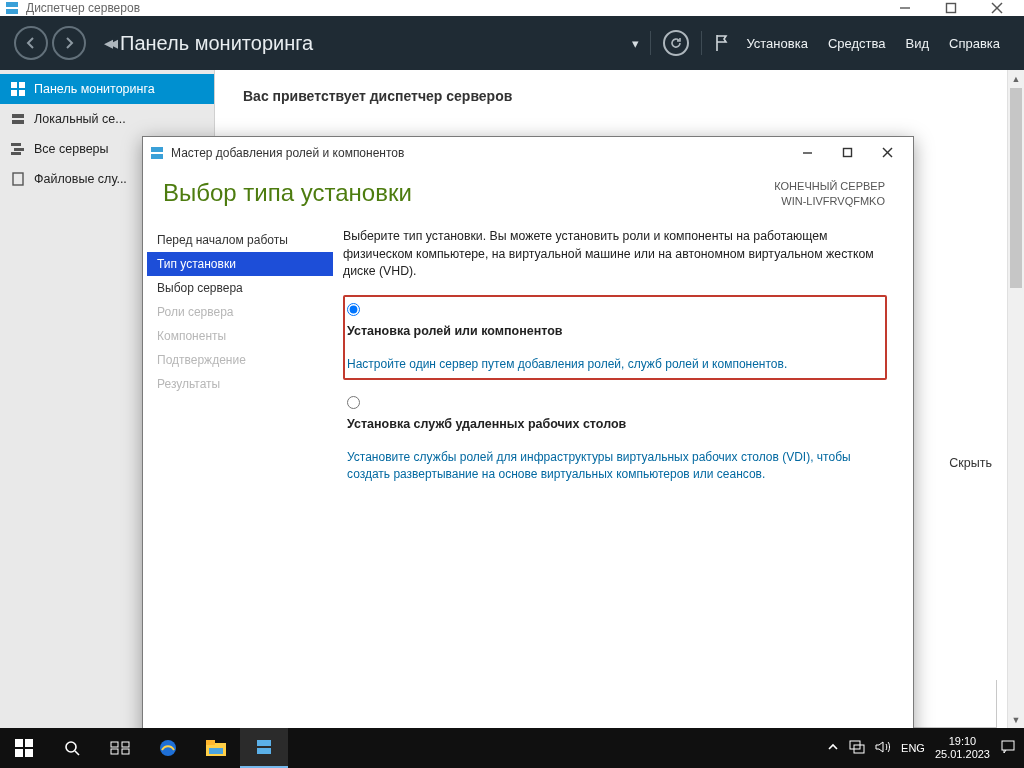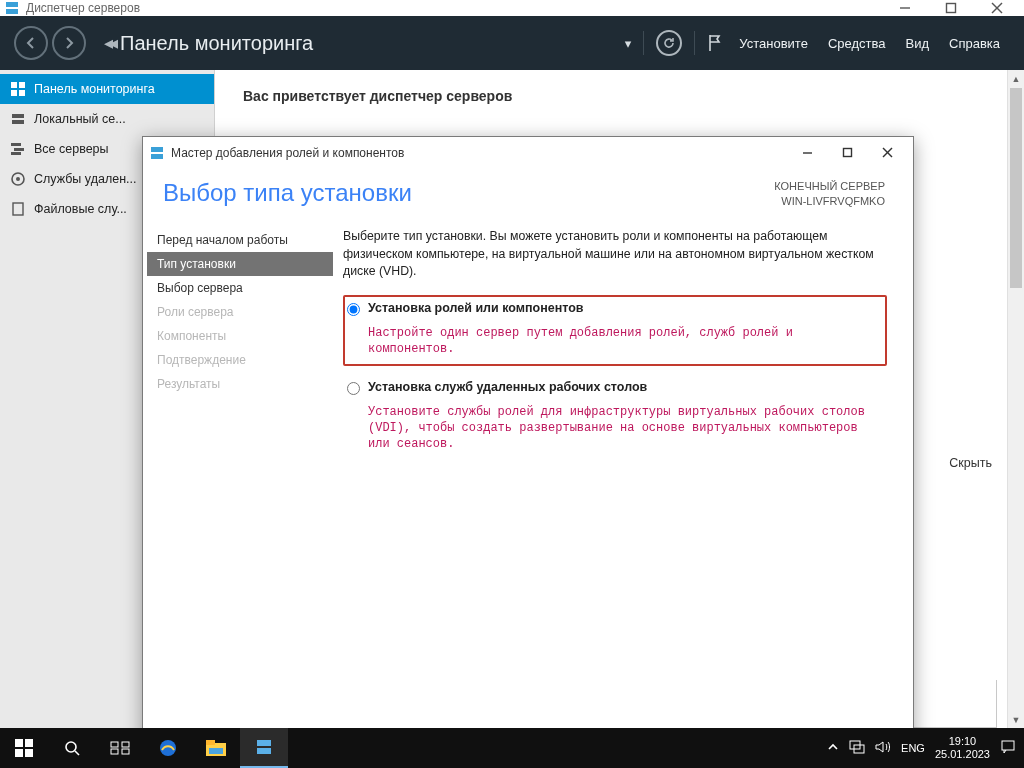--- a/index.html
+++ b/index.html
@@ -40,35 +40,35 @@
 .tiles-row { position:absolute; left:28px; bottom:0; display:flex; gap:8px;}
 .tile { width:246px; height:48px; border:1px solid #c8c8c8; border-top:none; background:#fff;}
 
 
 .wizard { position: absolute; left: 142px; top: 136px; width: 772px; height: 706px; background: #fff; border: 1px solid #7a7a7a; box-shadow: 0 4px 18px rgba(0,0,0,.35); display:flex; flex-direction:column; }
 .wiz-title { height: 32px; display: flex; align-items: center; padding: 0 6px; font-size: 12px; color: #333; border-bottom: 1px solid rgba(0,0,0,0); }
 .wiz-title .icon { width:16px;height:16px;margin-right:6px; display:inline-flex; align-items:center; justify-content:center;}
 .wiz-title .spacer { flex:1; }
 .wiz-title .ctrl { width:40px; height:28px; display:flex; align-items:center; justify-content:center; color:#333; font-size:13px;}
 .wiz-head { display:flex; align-items:flex-start; padding: 10px 28px 6px 20px; }
-.wiz-heading { font-size: 24px; font-weight: 300; color: #3b82f6; }
+.wiz-heading { font-size: 24px; font-weight: 300; color: #4d7c0f; }
 .wiz-head .spacer{flex:1;}
 .wiz-server { text-align:right; font-size:11px; color:#555; line-height:1.4; }
 .wiz-body { flex:1; display:flex; padding: 12px 0 0 0; min-height:0;}
 .wiz-nav { width: 190px; padding-left: 4px; }
 .wiz-nav-item { height: 24px; display:flex; align-items:center; padding:0 10px; font-size:12px; color:#333; }
-.wiz-nav-item.sel { background:#737373; color:#fff; }
+.wiz-nav-item.sel { background:#1d4ed8; color:#fff; }
 .wiz-nav-item.dis { color:#b7b7b7; }
 .wiz-content { flex:1; padding: 0 26px 0 10px; font-size:12.3px; color:#222; }
 .wiz-intro { line-height:1.45; margin-bottom:14px; }
-.opt { display:flex; align-items:flex-start; gap:8px; padding:6px 8px 8px 4px; border-radius:2px; }
+.opt { display:flex; align-items:flex-start; gap:8px; padding:6px 8px 8px 4px; border-radius:2px;flex-direction:column; }
 .opt.highlight { border:2px solid #c23a2e; padding:4px 6px 6px 2px; }
 .opt input[type=radio]{ margin-top:2px; }
 .opt .opt-title { font-weight:600; font-size:12.5px; }
-.opt .opt-desc { font-size:12px; color:#be185d; margin-top:10px; line-height:1.35;font-family:Liberation Mono, monospace;}
+.opt .opt-desc { font-size:12px; color:#0369a1; margin-top:18px; line-height:1.35;}
 .wiz-footer { height:48px; border-top:1px solid #dcdcdc; display:flex; align-items:center; justify-content:flex-end; gap:8px; padding:0 18px; background:#f7f7f7;}
 .wbtn { min-width:84px; height:24px; border:1px solid #9a9a9a; background:#efefef; font-size:12px; color:#222; display:flex; align-items:center; justify-content:center; }
 .wbtn.disabled { color:#a9a9a9; border-color:#c6c6c6; background:#404040;font-weight:bold; }
 .wbtn.primary { border:4px solid #15803d; }
 
 
 .taskbar { position:absolute; left:0; right:0; bottom:0; height:40px; background:#101010; display:flex; align-items:center; color:#fff; }
 .tbtn { width:48px; height:40px; display:flex; align-items:center; justify-content:center; }
 .tbtn.active { background:#2b2b2b; border-bottom:2px solid #76b9ed; }
 .task-spacer { flex:1; }
@@ -131,21 +131,21 @@
             <path d="M11 7a4 4 0 1 1-1.2-2.8M11 2v3h-3" stroke="#aeb7bd" stroke-width="1.6"></path>
           </svg>
         </span>
       </span>
     <span class="sep"></span>
     <span class="tool">
         <svg width="16" height="18" viewBox="0 0 16 18" fill="none">
           <path d="M3 1v16M3 2h9l-2 3 2 3H3" stroke="#cfd6da" stroke-width="1.6"></path>
         </svg>
       </span>
-    <span class="menu-item">Установите</span>
+    <span class="menu-item">Установка</span>
     <span class="menu-item">Средства</span>
     <span class="menu-item">Вид</span>
     <span class="menu-item">Справка</span>
   </div>
 
   <div class="body">
     <div class="sidebar">
       <div class="side-item active">
         <span class="sicon">
             <svg width="14" height="14">
@@ -168,29 +168,20 @@
       </div>
       <div class="side-item">
         <span class="sicon">
             <svg width="14" height="14">
               <rect x="0" y="1" width="10" height="3" fill="#555"></rect>
               <rect x="3" y="6" width="10" height="3" fill="#555"></rect>
               <rect x="0" y="10" width="10" height="3" fill="#555"></rect>
             </svg>
           </span>
         <span>Все серверы</span>
-      </div>
-      <div class="side-item">
-        <span class="sicon">
-            <svg width="14" height="14">
-              <circle cx="7" cy="7" r="6" fill="none" stroke="#555" stroke-width="1.6"></circle>
-              <circle cx="7" cy="7" r="2" fill="#555"></circle>
-            </svg>
-          </span>
-        <span>Службы удален...</span>
       </div>
       <div class="side-item">
         <span class="sicon">
             <svg width="14" height="14">
               <rect x="2" y="1" width="10" height="12" fill="none" stroke="#555" stroke-width="1.4"></rect>
             </svg>
           </span>
         <span>Файловые слу...</span>
       </div>
     </div>

